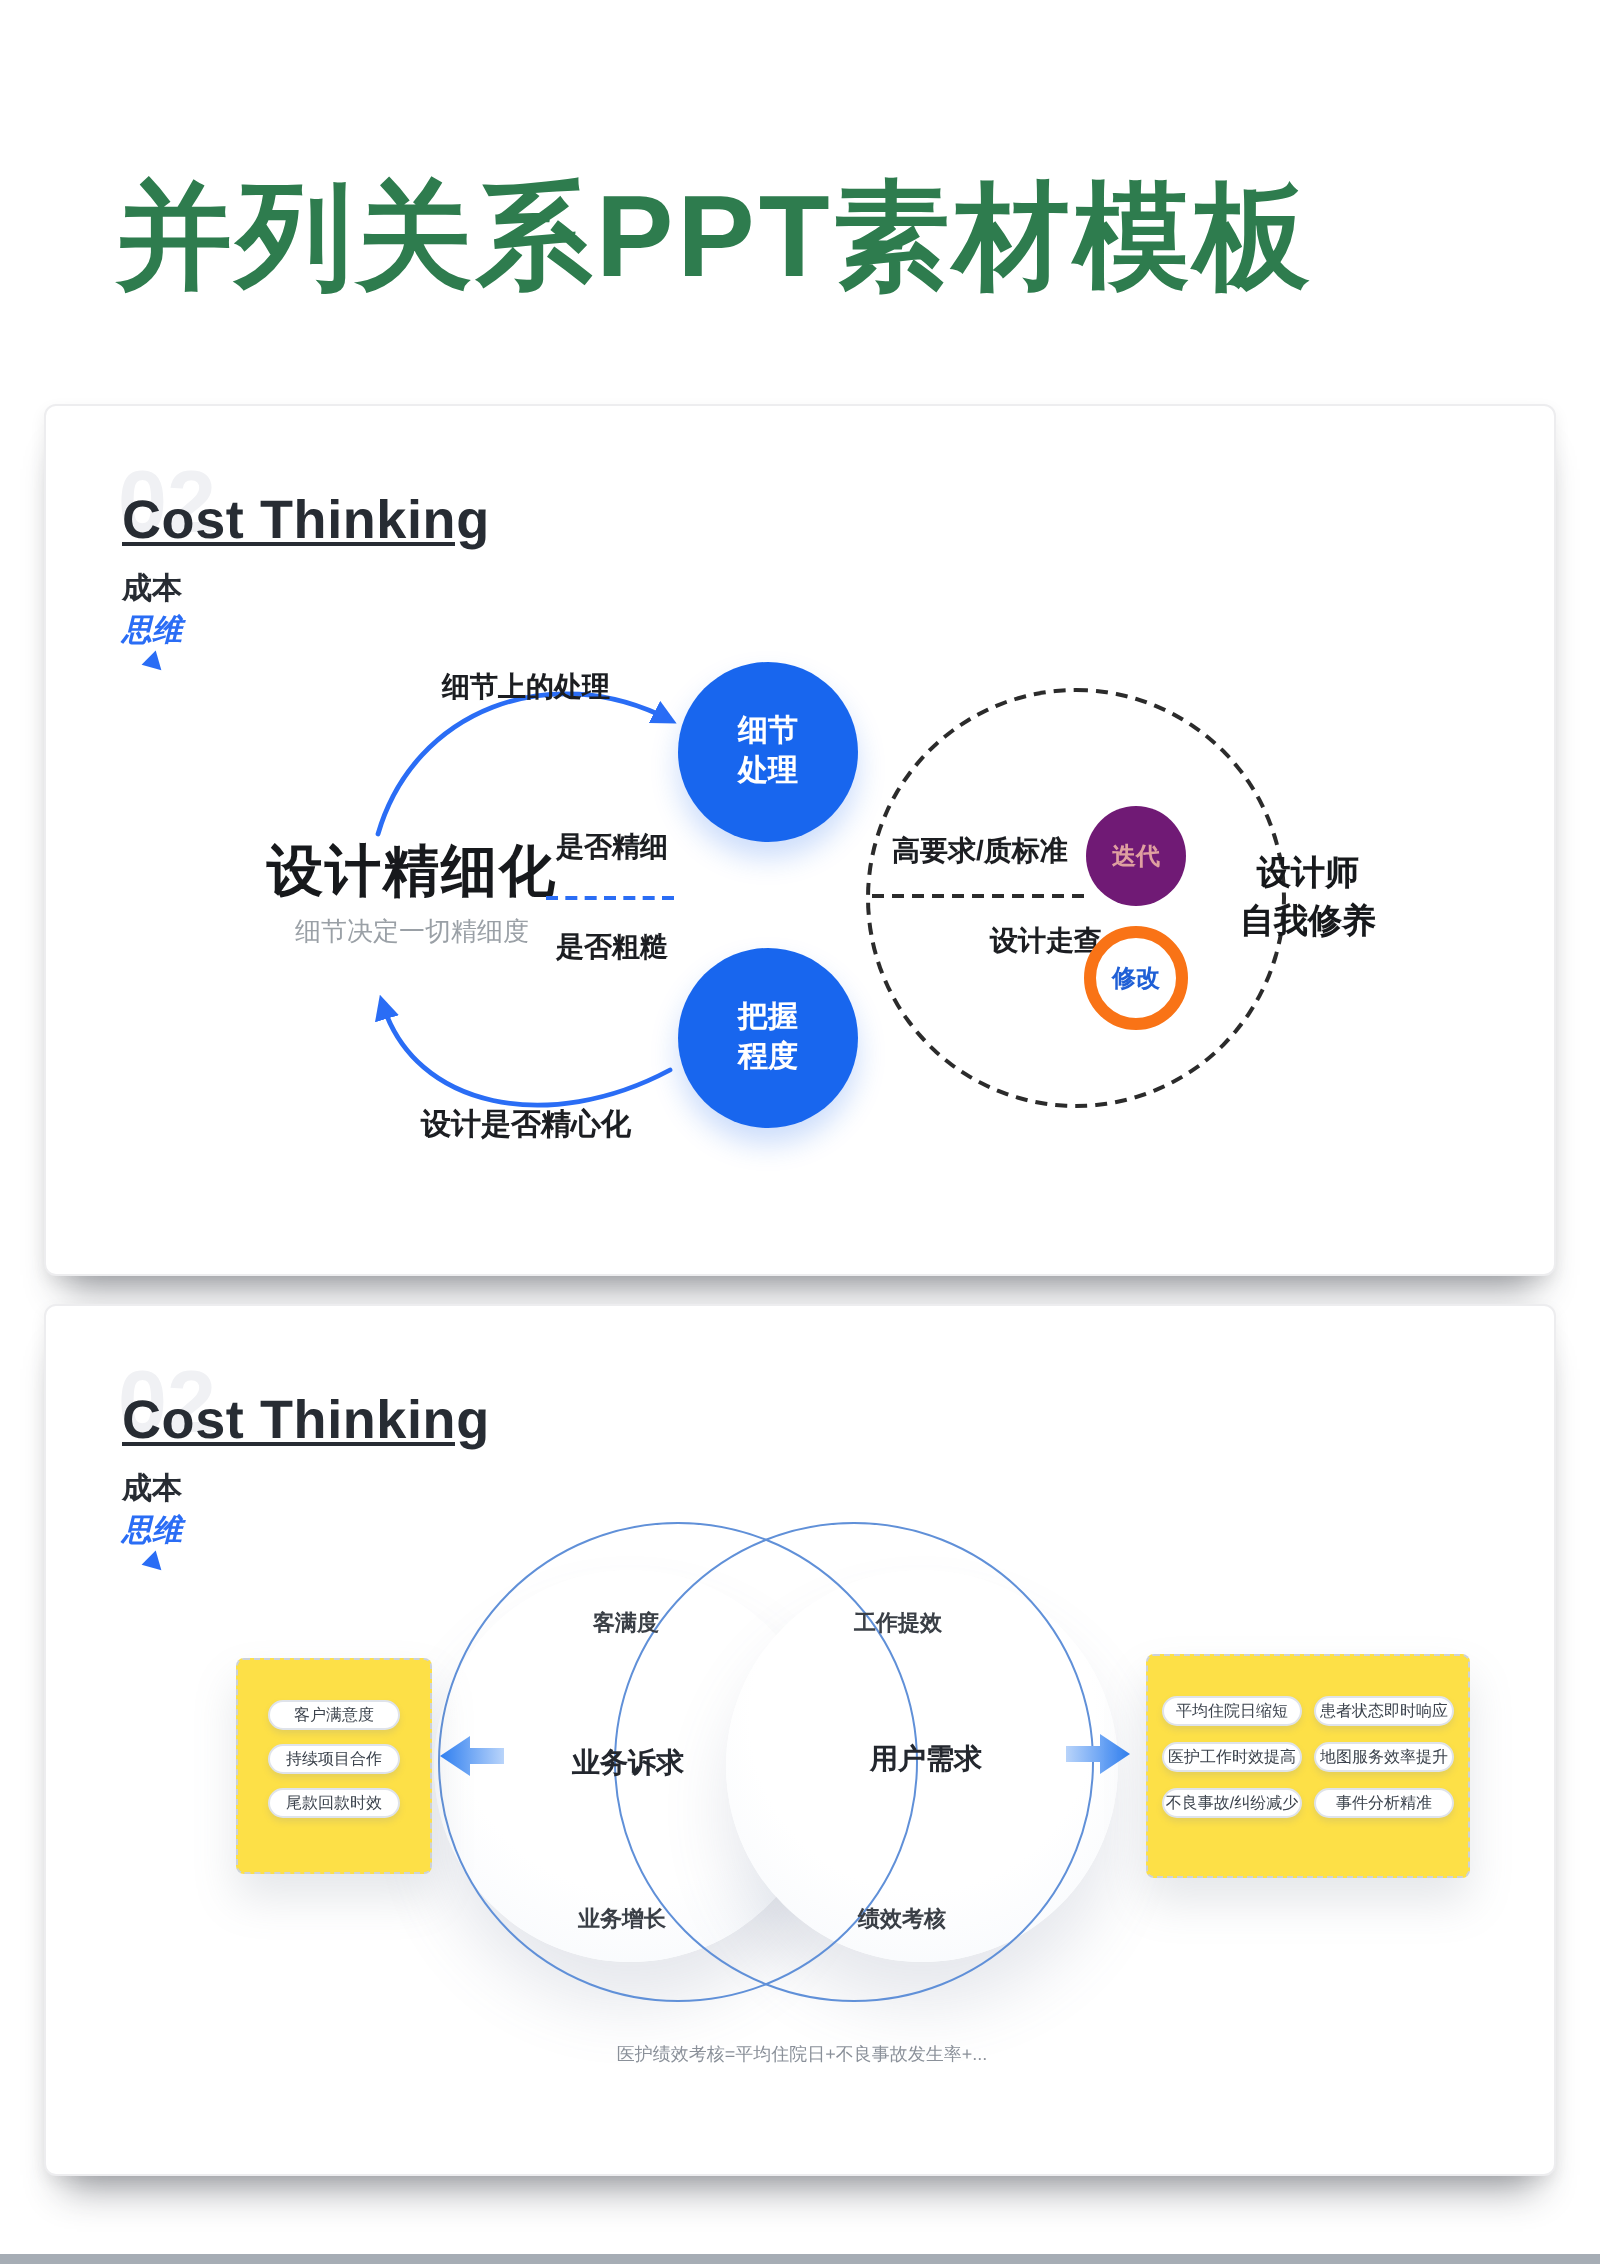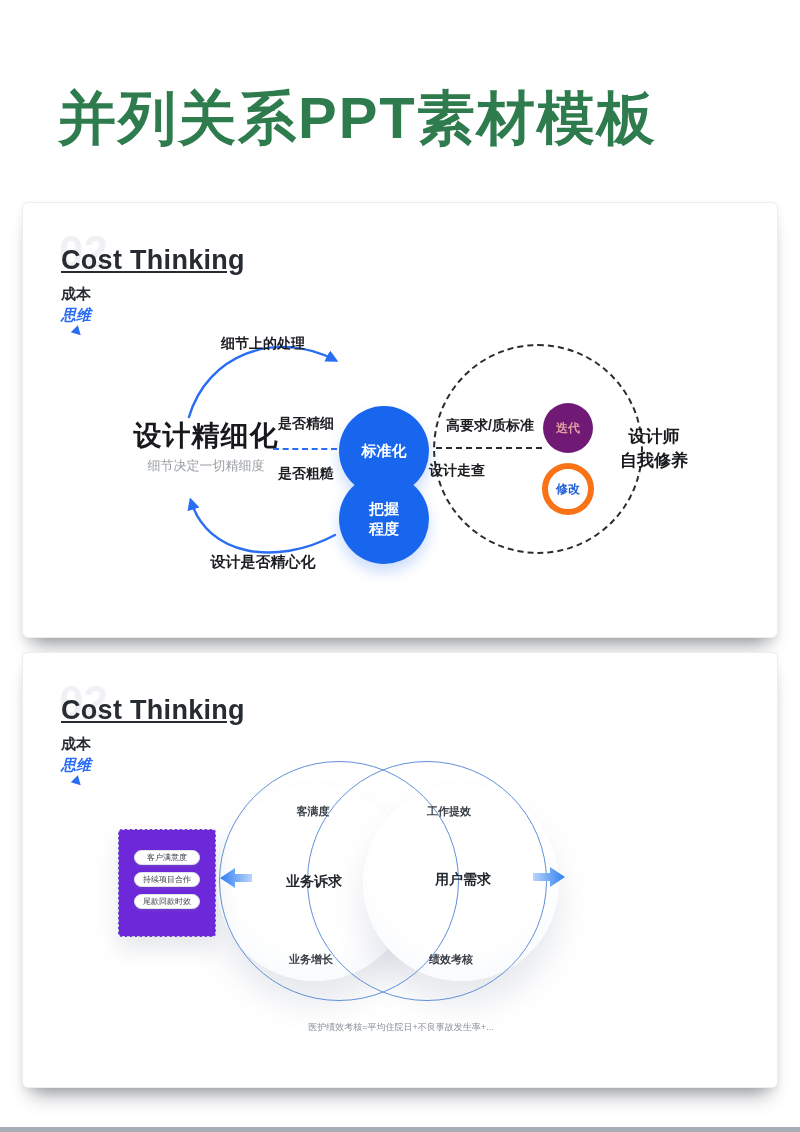--- a/index.html
+++ b/index.html
@@ -48,21 +48,21 @@
     font-size:14px; font-weight:700; color:#1c1e22; }
   .arc-bottom-label { position:absolute; left:156px; top:350px; width:168px; text-align:center;
     font-size:15px; font-weight:700; color:#1c1e22; }
 
   .dash-circle { position:absolute; left:410px; top:141px; width:210px; height:210px;
     border:2.5px dashed #2b2b2b; border-radius:50%; }
   .dash-black { position:absolute; left:413px; top:244px; width:106px;
     border-top:2.5px dashed #2b2b2b; }
   .hi-req { position:absolute; left:406px; top:214px; width:122px; text-align:center;
     font-size:14px; font-weight:700; color:#1c1e22; }
-  .walkthrough { position:absolute; left:406px; top:259px; width:122px; text-align:left;
+  .walkthrough { position:absolute; left:406px; top:259px; width:122px; text-align:right;
     font-size:14px; font-weight:700; color:#1c1e22; }
   .pink-bubble { position:absolute; left:520px; top:200px; width:50px; height:50px;
     border-radius:50%; background:#701a75; color:#dfa0a0; font-size:12px; font-weight:700;
     display:flex; align-items:center; justify-content:center; }
   .blue-bubble { position:absolute; left:519px; top:260px; width:52px; height:52px;
     border-radius:50%; background:#fff; border:6px solid #f97316; color:#1f5fd6;
     font-size:12px; font-weight:700; display:flex; align-items:center; justify-content:center; z-index:2; }
   .side-label { position:absolute; left:566px; top:222px; width:130px; text-align:center;
     font-size:17px; font-weight:800; color:#17191c; line-height:24px; }
 
@@ -79,21 +79,21 @@
     display:flex; align-items:center; justify-content:center;
     box-shadow:0 10px 18px rgba(24,102,238,.25); }
   .venn-label { position:absolute; width:90px; text-align:center; font-size:14px; font-weight:700;
     color:#23272e; z-index:2; }
   .vl-l { left:246px; top:220px; } .vl-r { left:395px; top:218px; }
   .corner-label { position:absolute; width:70px; text-align:center; font-size:11px;
     font-weight:600; color:#3a3f46; z-index:2; }
   .cl-tl { left:255px; top:151px; } .cl-tr { left:391px; top:151px; }
   .cl-bl { left:253px; top:299px; } .cl-br { left:393px; top:299px; }
 
-  .panel { position:absolute; background:#6d28d9; border:1px dashed #ccd2da; border-radius:4px;
+  .panel { position:absolute; background:#fde047; border:1px dashed #ccd2da; border-radius:4px;
     box-shadow:0 12px 22px rgba(110,120,140,.18); z-index:2; }
   .panel-left { left:95px; top:176px; width:98px; height:108px; padding-top:20px; }
   .panel-right { left:550px; top:174px; width:162px; height:112px; padding:20px 7px 0;
     display:grid; grid-template-columns:1fr 1fr; column-gap:6px; align-content:start; }
   .pill { height:15px; border:1px solid #dfe3ea; border-radius:8px; background:#fff;
     box-shadow:0 2px 3px rgba(130,140,160,.18); display:flex; align-items:center;
     justify-content:center; font-size:8px; color:#3c434d; white-space:nowrap; overflow:visible; }
   .panel-left .pill { width:66px; margin:0 auto 7px; }
   .panel-right .pill { margin-bottom:8px; }
 
@@ -123,23 +123,23 @@
   <svg class="arcs" width="756" height="436" viewBox="0 0 756 436">
     <defs>
       <marker id="arrowBlue" viewBox="0 0 10 10" refX="7" refY="5" markerWidth="5.2" markerHeight="5.2" orient="auto-start-reverse">
         <path d="M0,0 L10,5 L0,10 z" fill="#2a6df5"></path>
       </marker>
     </defs>
     <path d="M166,214 C184,152 252,126 312,157" stroke="#2a6df5" stroke-width="2.4" fill="none" stroke-linecap="round" marker-end="url(#arrowBlue)"></path>
     <path d="M312,332 C252,364 184,352 168,298" stroke="#2a6df5" stroke-width="2.4" fill="none" stroke-linecap="round" marker-end="url(#arrowBlue)"></path>
   </svg>
 
-  <div class="c-circle c2">
-    <span>标准化</span>
-    <span></span>
+  <div class="c-circle c1">
+    <span>细节</span>
+    <span>处理</span>
   </div>
   <div class="c-circle c3">
     <span>把握</span>
     <span>程度</span>
   </div>
 
   <div class="main-label">设计精细化</div>
   <div class="main-sublabel">细节决定一切精细度</div>
   <div class="fine-label">是否精细</div>
   <div class="dash-blue"></div>
@@ -199,17 +199,25 @@
   <svg class="flow-arrow fa-right" width="32" height="24" viewBox="0 0 32 24">
     <defs>
         <linearGradient id="gradR" x1="0" y1="0" x2="1" y2="0">
       <stop offset="0" stop-color="#b9d4fa"></stop>
           <stop offset="1" stop-color="#2f7ff0"></stop>
     </linearGradient>
       </defs>
     <path d="M0 8 L17 8 L17 2 L32 12 L17 22 L17 16 L0 16 Z" fill="url(#gradR)"></path>
   </svg>
 
+  <div class="panel panel-right">
+    <div class="pill">平均住院日缩短</div>
+    <div class="pill">患者状态即时响应</div>
+    <div class="pill">医护工作时效提高</div>
+    <div class="pill">地图服务效率提升</div>
+    <div class="pill">不良事故/纠纷减少</div>
+    <div class="pill">事件分析精准</div>
+  </div>
 
   <div class="caption">医护绩效考核=平均住院日+不良事故发生率+...</div>
 </section>
 
 <div class="bottom-strip"></div>
 
 </body></html>

